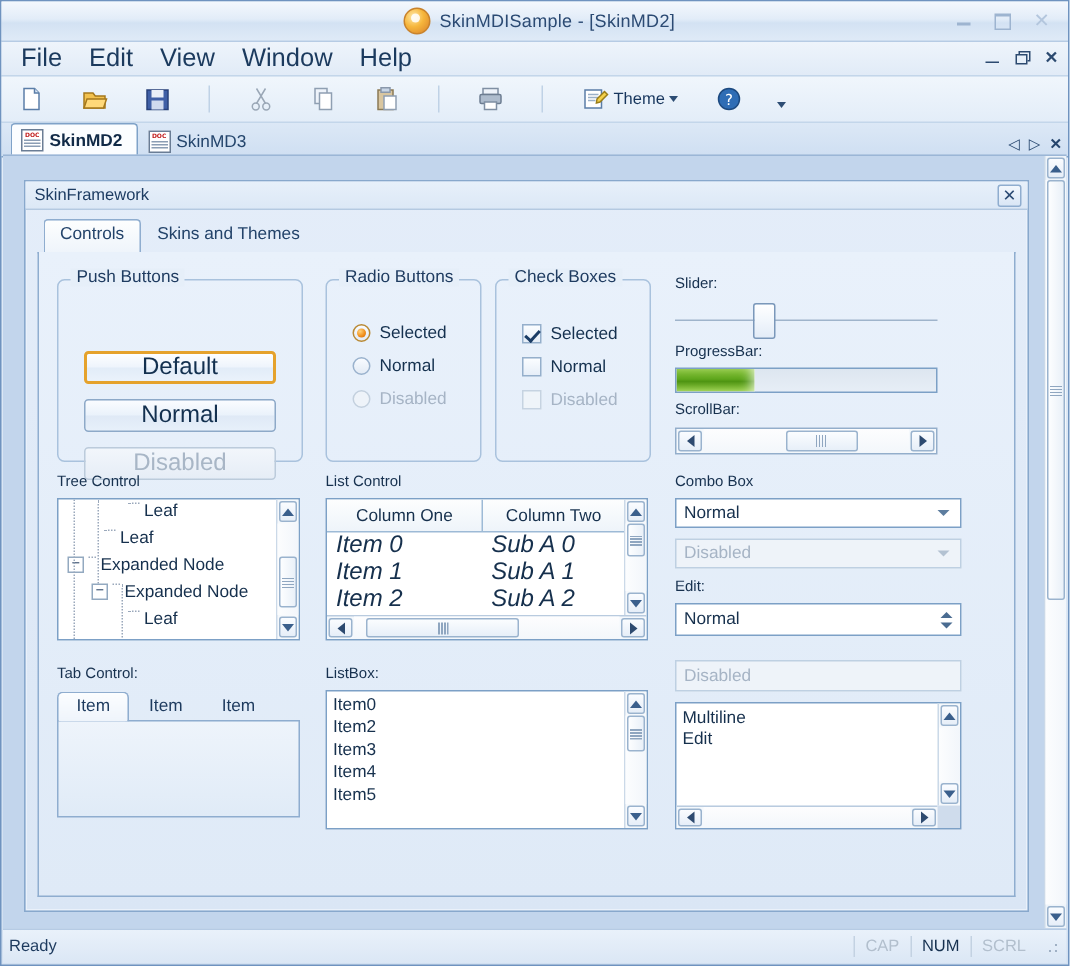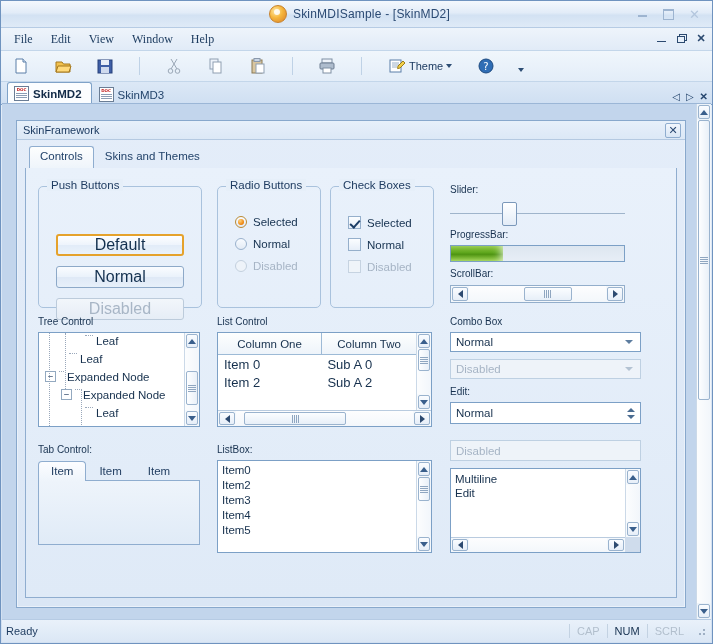--- a/index.html
+++ b/index.html
@@ -50,21 +50,21 @@
   .glyph-close{color:#b3c6dd;font-size:13px;line-height:10px;font-family:"DejaVu Sans",sans-serif;}
 
   
   .menubar{
     height:22px;display:flex;align-items:center;
     background:linear-gradient(to bottom,#eef4fb 0%,#e1ebf7 100%);
     border-bottom:1px solid #c3d6ea;
     padding-left:4px;position:relative;
   }
   .menu-item{
-    padding:3px 9px;font-size:12px;color:#1b3a5e;border-radius:2px;font-family:Liberation Serif, serif;
+    padding:3px 9px;font-size:17px;color:#1b3a5e;border-radius:2px;
   }
   .mdi-btns{position:absolute;right:4px;top:2px;display:flex;gap:6px;align-items:center;}
   .mdi-btn{width:14px;height:16px;display:flex;align-items:center;justify-content:center;color:#2c4a70;font-size:11px;}
 
   
   .toolbar{
     height:30px;display:flex;align-items:center;gap:18px;
     background:linear-gradient(to bottom,#f0f6fc 0%,#e3edf8 100%);
     border-bottom:1px solid #c3d6ea;
     padding-left:8px;
@@ -285,21 +285,21 @@
   .vline{position:absolute;width:0;border-left:1px dotted #9aa8bb;}
 
   .lvhead{
     display:flex;height:21px;border-bottom:1px solid #9dbad6;
     background:linear-gradient(to bottom,#fdfefe 0%,#eef4fa 100%);
     font-size:11.5px;color:#16304d;
   }
   .lvhead > div{
     display:flex;align-items:center;justify-content:center;border-right:1px solid #9dbad6;
   }
-  .lvrow{display:flex;height:18px;align-items:center;font-size:13px;color:#16304d;}
+  .lvrow{display:flex;height:18px;align-items:center;font-size:16px;color:#16304d;font-style:italic;}
   .lvrow > span{padding-left:6px;}
 
   .lbrow{height:15px;font-size:11.5px;color:#16304d;padding-left:4px;line-height:15px;}
 
   
   .combo{
     position:absolute;background:#fff;border:1px solid #7ca0c6;box-sizing:border-box;
     display:flex;align-items:center;padding-left:5px;font-size:11.5px;color:#16304d;
   }
   .combo.dis{background:#eef3f9;border-color:#bed0e2;color:#a6b4c5;}
@@ -623,20 +623,24 @@
           <div style="position:absolute;left:0;top:0;right:15px;bottom:16px;overflow:hidden;">
             <div class="lvhead">
               <div style="width:110px;">Column One</div>
               <div style="width:100px;border-right:none;">Column Two</div>
             </div>
             <div class="lvrow">
               <span style="width:110px;">Item 0</span>
               <span style="width:100px;">Sub A 0</span>
             </div>
             <div class="lvrow">
+              <span style="width:110px;">Item 1</span>
+              <span style="width:100px;">Sub A 1</span>
+            </div>
+            <div class="lvrow">
               <span style="width:110px;">Item 2</span>
               <span style="width:100px;">Sub A 2</span>
             </div>
             <div class="lvrow">
               
               
             </div>
           </div>
           <div class="scroll-v" style="bottom:16px;">
             <div class="sb-vbtn">

